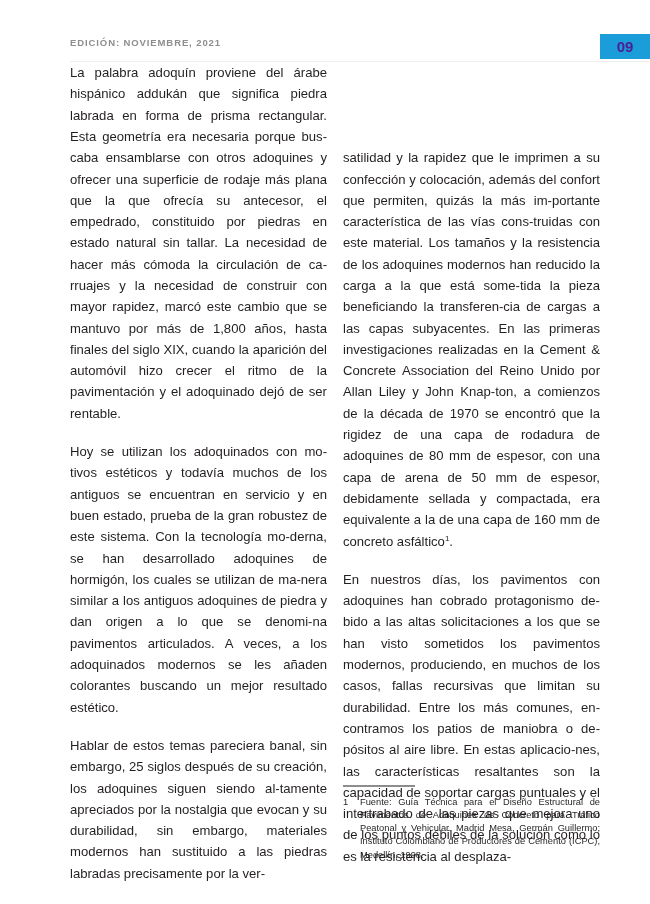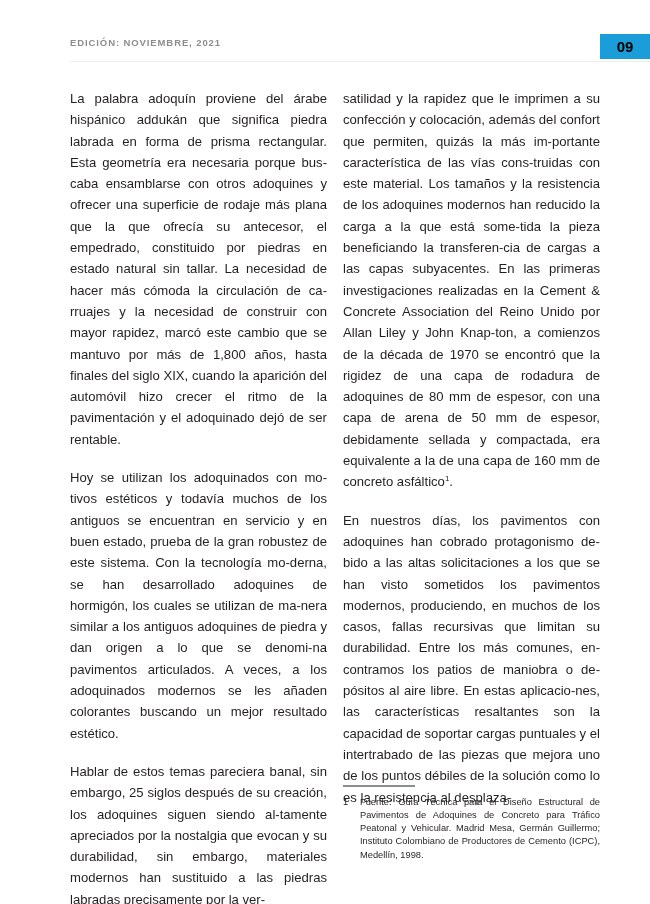--- a/index.html
+++ b/index.html
@@ -68,36 +68,37 @@
     box-sizing: border-box;
   }
   .page-number {
     position: absolute;
     right: 0;
     top: 0px;
     width: 50px;
     height: 25px;
     line-height: 25px;
     background: #1b9dd9;
-    color: #000000;
+    color: #4c1d95;
     font-size: 15px;
     font-weight: 700;
     text-align: center;
     box-sizing: border-box;
   }
 
   
   .columns {
     position: absolute;
     left: 70px;
     right: 50px;
     top: 88px;
     bottom: 20px;
     display: flex;
     gap: 16px;
+    align-items: flex-end;
   }
   .col {
     flex: 1 1 0;
     min-width: 0;
     position: relative;
   }
   .col p {
     margin: 0 0 17px 0;
     font-size: 13.1px;
     line-height: 21.3px;

